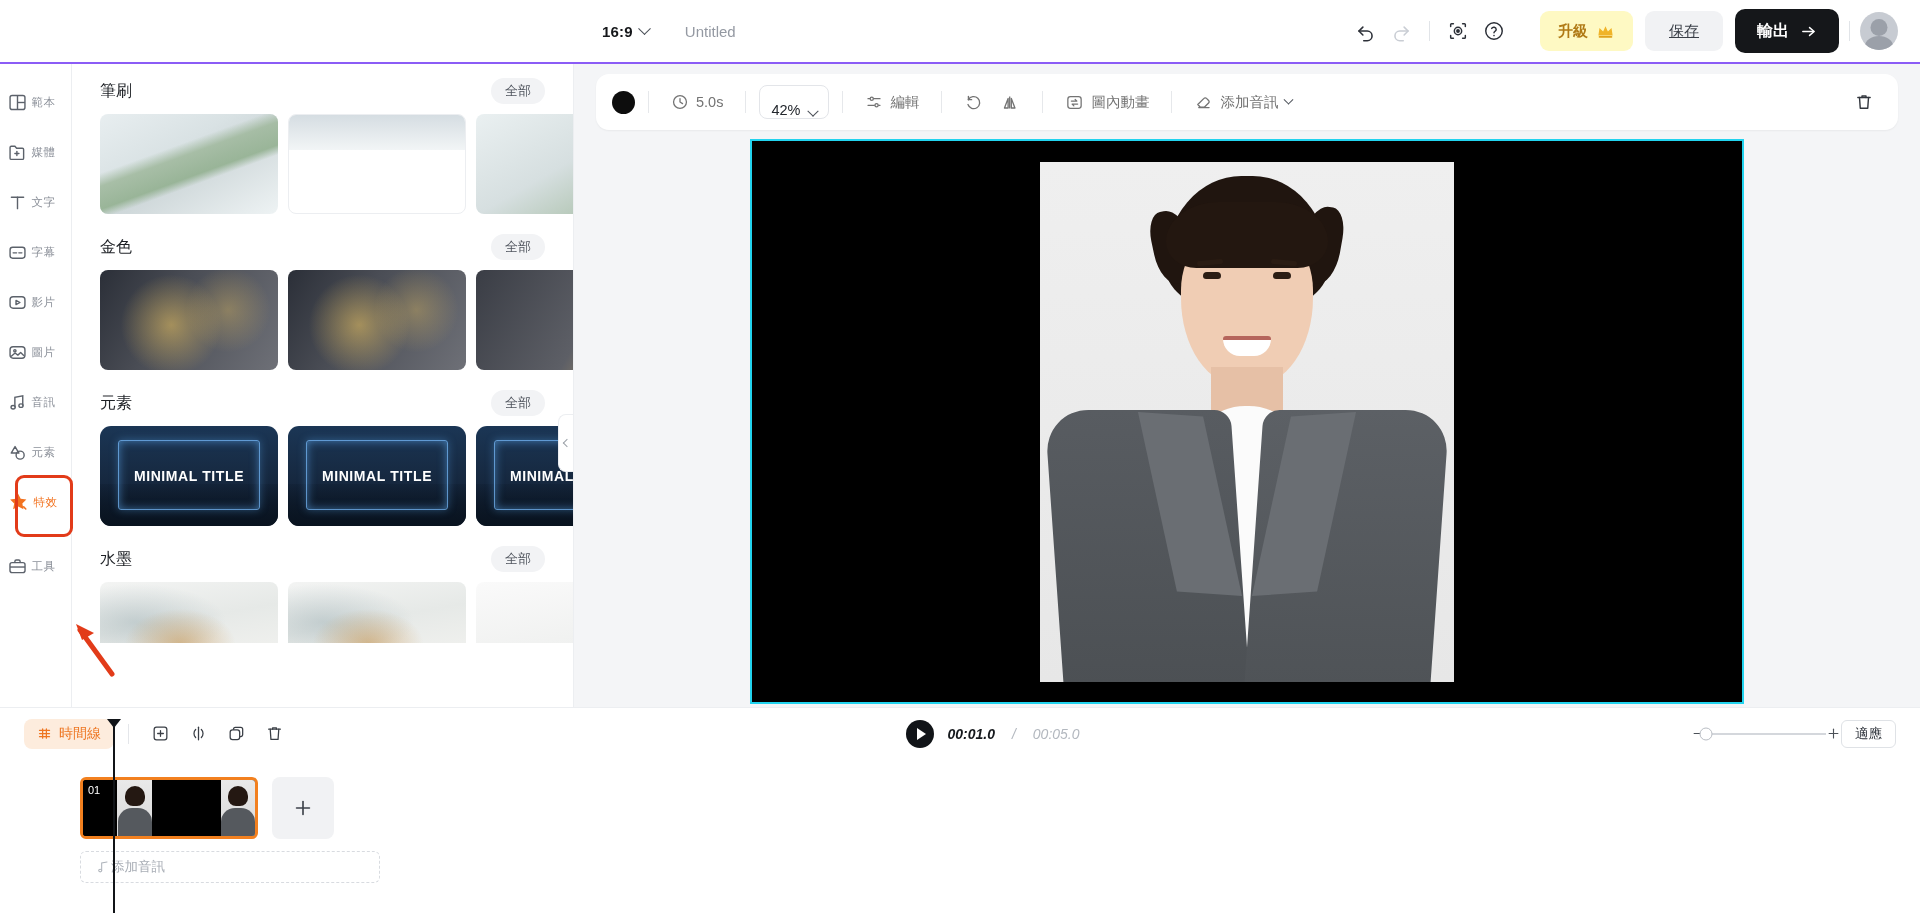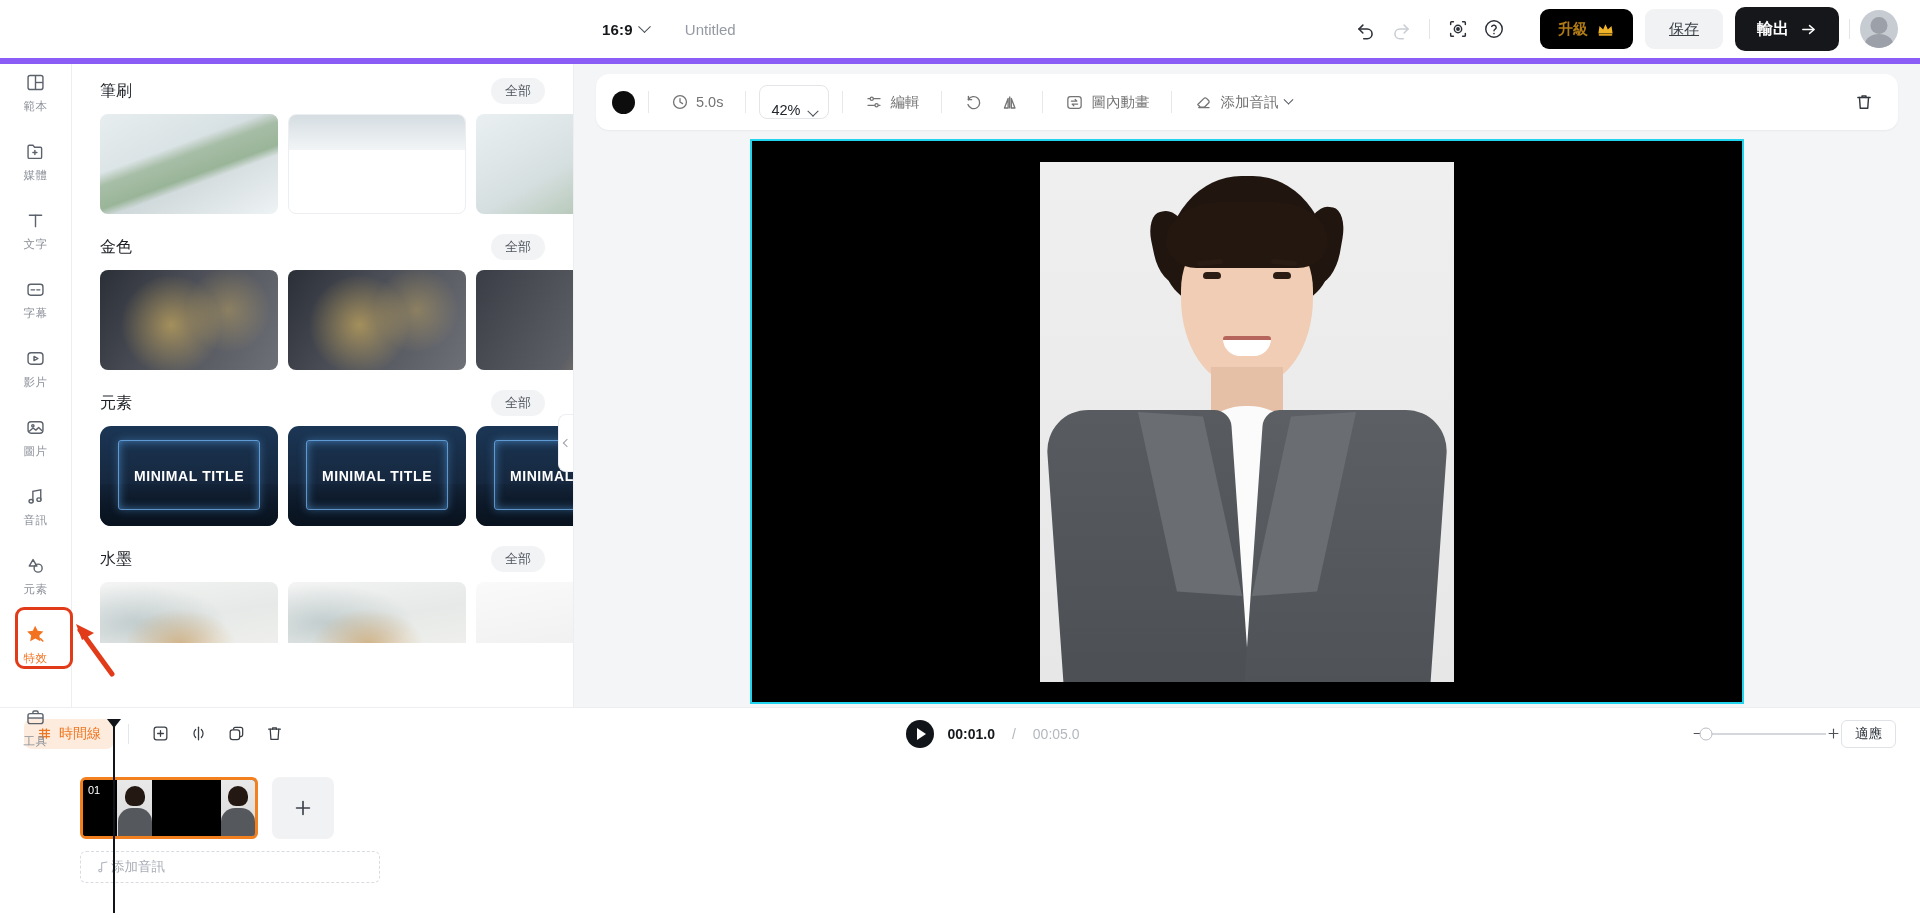--- a/index.html
+++ b/index.html
@@ -6,39 +6,39 @@
   html,body { width:1920px; height:919px; overflow:hidden; }
   body {
     font-family: "Liberation Sans", "DejaVu Sans", sans-serif;
     background:#ffffff; color:#1a1a1a; font-size:13px;
     -webkit-font-smoothing:antialiased;
   }
   .app { position:relative; width:1920px; height:919px; display:flex; flex-direction:column; }
 
   
   .header { height:64px; flex:0 0 64px; display:flex; 
-            background:#fff; border-bottom:6px solid #8b5cf6; position:relative; z-index:40; }
+            background:#fff; border-bottom:2px solid #8b5cf6; position:relative; z-index:40; }
   .header-left-pad { width:72px; flex:0 0 72px; }
   .hdr-panelzone { width:502px; flex:0 0 502px; }
   .hdr-main { flex:1; display:flex; align-items:center; height:100%; padding:0 22px; }
 
   .ratio-box { display:flex; align-items:center; gap:7px; cursor:pointer; padding:4px 6px; border-radius:5px; }
   .ratio-text { font-size:15px; font-weight:700; color:#15171a; letter-spacing:.2px; }
   .chev { width:9px; height:9px; border-right:1.7px solid #4b5058; border-bottom:1.7px solid #4b5058;
           transform:rotate(45deg) translate(-2px,-2px); }
   .doc-title { margin-left:30px; font-size:15px; color:#9499a2; }
 
   .hdr-spacer { flex:1; }
   .icon-btn { width:36px; height:36px; border-radius:8px; display:flex; align-items:center;
               justify-content:center; cursor:pointer; color:#2c3038; }
   .icon-btn.disabled { color:#c9cdd4; cursor:default; }
   .hdr-divider { width:1px; height:20px; background:#e1e4e8; margin:0 10px; }
 
   .btn-upgrade { display:flex; align-items:center; gap:8px; height:40px; padding:0 18px;
-                 border-radius:9px; background:#000000; color:#b07a16; font-size:15px;
+                 border-radius:9px; background:#fef9c3; color:#b07a16; font-size:15px;
                  font-weight:600; cursor:pointer; }
   .btn-save { display:flex; align-items:center; justify-content:center; height:40px; min-width:78px;
               padding:0 20px; border-radius:9px; background:#f1f2f4; color:#3a3f47;
               font-size:15px; cursor:pointer;text-decoration:underline; }
   .btn-export { display:flex; align-items:center; gap:11px; height:44px; padding:0 22px;
                 border-radius:10px; background:#15171a; color:#fff; font-size:16px;
                 font-weight:600; cursor:pointer; }
   .avatar { width:38px; height:38px; border-radius:50%; background:#c7cbd2; overflow:hidden;
             position:relative; cursor:pointer; }
   .avatar::after { content:''; position:absolute; left:50%; top:7px; transform:translateX(-50%);
@@ -47,21 +47,21 @@
                     width:28px; height:20px; border-radius:50% 50% 40% 40%; background:#9ba0a9; }
 
   
   .body { flex:1; display:flex; min-height:0; }
 
   
   .rail { width:72px; flex:0 0 72px; background:#fff; border-right:1px solid #eceef1;
           display:flex; flex-direction:column; align-items:center; padding-top:0; position:relative; z-index:30; }
   .logo { width:46px; height:46px; border-radius:12px; background:#fdeadd;
           display:flex; align-items:center; justify-content:center; margin:-50px 0 12px 0; }
-  .rail-item { width:58px; padding:9px 0 7px; display:flex; flex-direction:column;
+  .rail-item { width:58px; padding:9px 0 7px; display:flex; 
                align-items:center; gap:4px; cursor:pointer; border-radius:10px; margin-bottom:8px;
                position:relative; }
   .rail-label { font-size:11.5px; color:#8b9099; letter-spacing:.5px; }
   .rail-ico { color:#5c626b; display:flex; align-items:center; justify-content:center; height:26px; }
   .rail-item.active .rail-label { color:#f2721f; }
   .rail-item.active .rail-ico { color:#f2721f; }
   .highlight-box { position:absolute; left:8px; top:-5px; width:58px; height:62px;
                    border:3px solid #e23b19; border-radius:9px; pointer-events:none; }
 
   
@@ -178,21 +178,21 @@
 
   
   .tl-bar { height:52px; flex:0 0 52px; display:flex; align-items:center;
             background:#fff; border-top:1px solid #eceef1; padding:0 24px; }
   .tl-chip { display:flex; align-items:center; gap:7px; height:30px; padding:0 13px;
              border-radius:8px; background:#fdecdd; color:#ee7622; font-size:14px;
              cursor:pointer; font-weight:500; }
   .tl-divider { width:1px; height:20px; background:#e4e6ea; margin:0 14px; }
   .tl-ico { width:34px; height:34px; display:flex; align-items:center; justify-content:center;
             border-radius:7px; cursor:pointer; color:#3a3f46; margin-right:4px; }
-  .tl-center { flex:1; display:flex; align-items:center; justify-content:center; gap:13px; }
+  .tl-center { flex:1; display:flex; align-items:center; justify-content:center; gap:13px;font-style:italic; }
   .play-btn { width:28px; height:28px; border-radius:50%; background:#111418;
               display:flex; align-items:center; justify-content:center; cursor:pointer; }
   .play-btn .tri { width:0; height:0; border-left:9px solid #fff;
                    border-top:6px solid transparent; border-bottom:6px solid transparent;
                    margin-left:3px; }
   .time-cur { font-size:14px; color:#15181c; font-weight:600; }
   .time-sep { font-size:14px; color:#b3b8bf; margin:0 4px; }
   .time-tot { font-size:14px; color:#b3b8bf; }
   .tl-right { display:flex; align-items:center; gap:0; }
   .zoom-minus, .zoom-plus { color:#4c5158; cursor:pointer; display:flex; }

